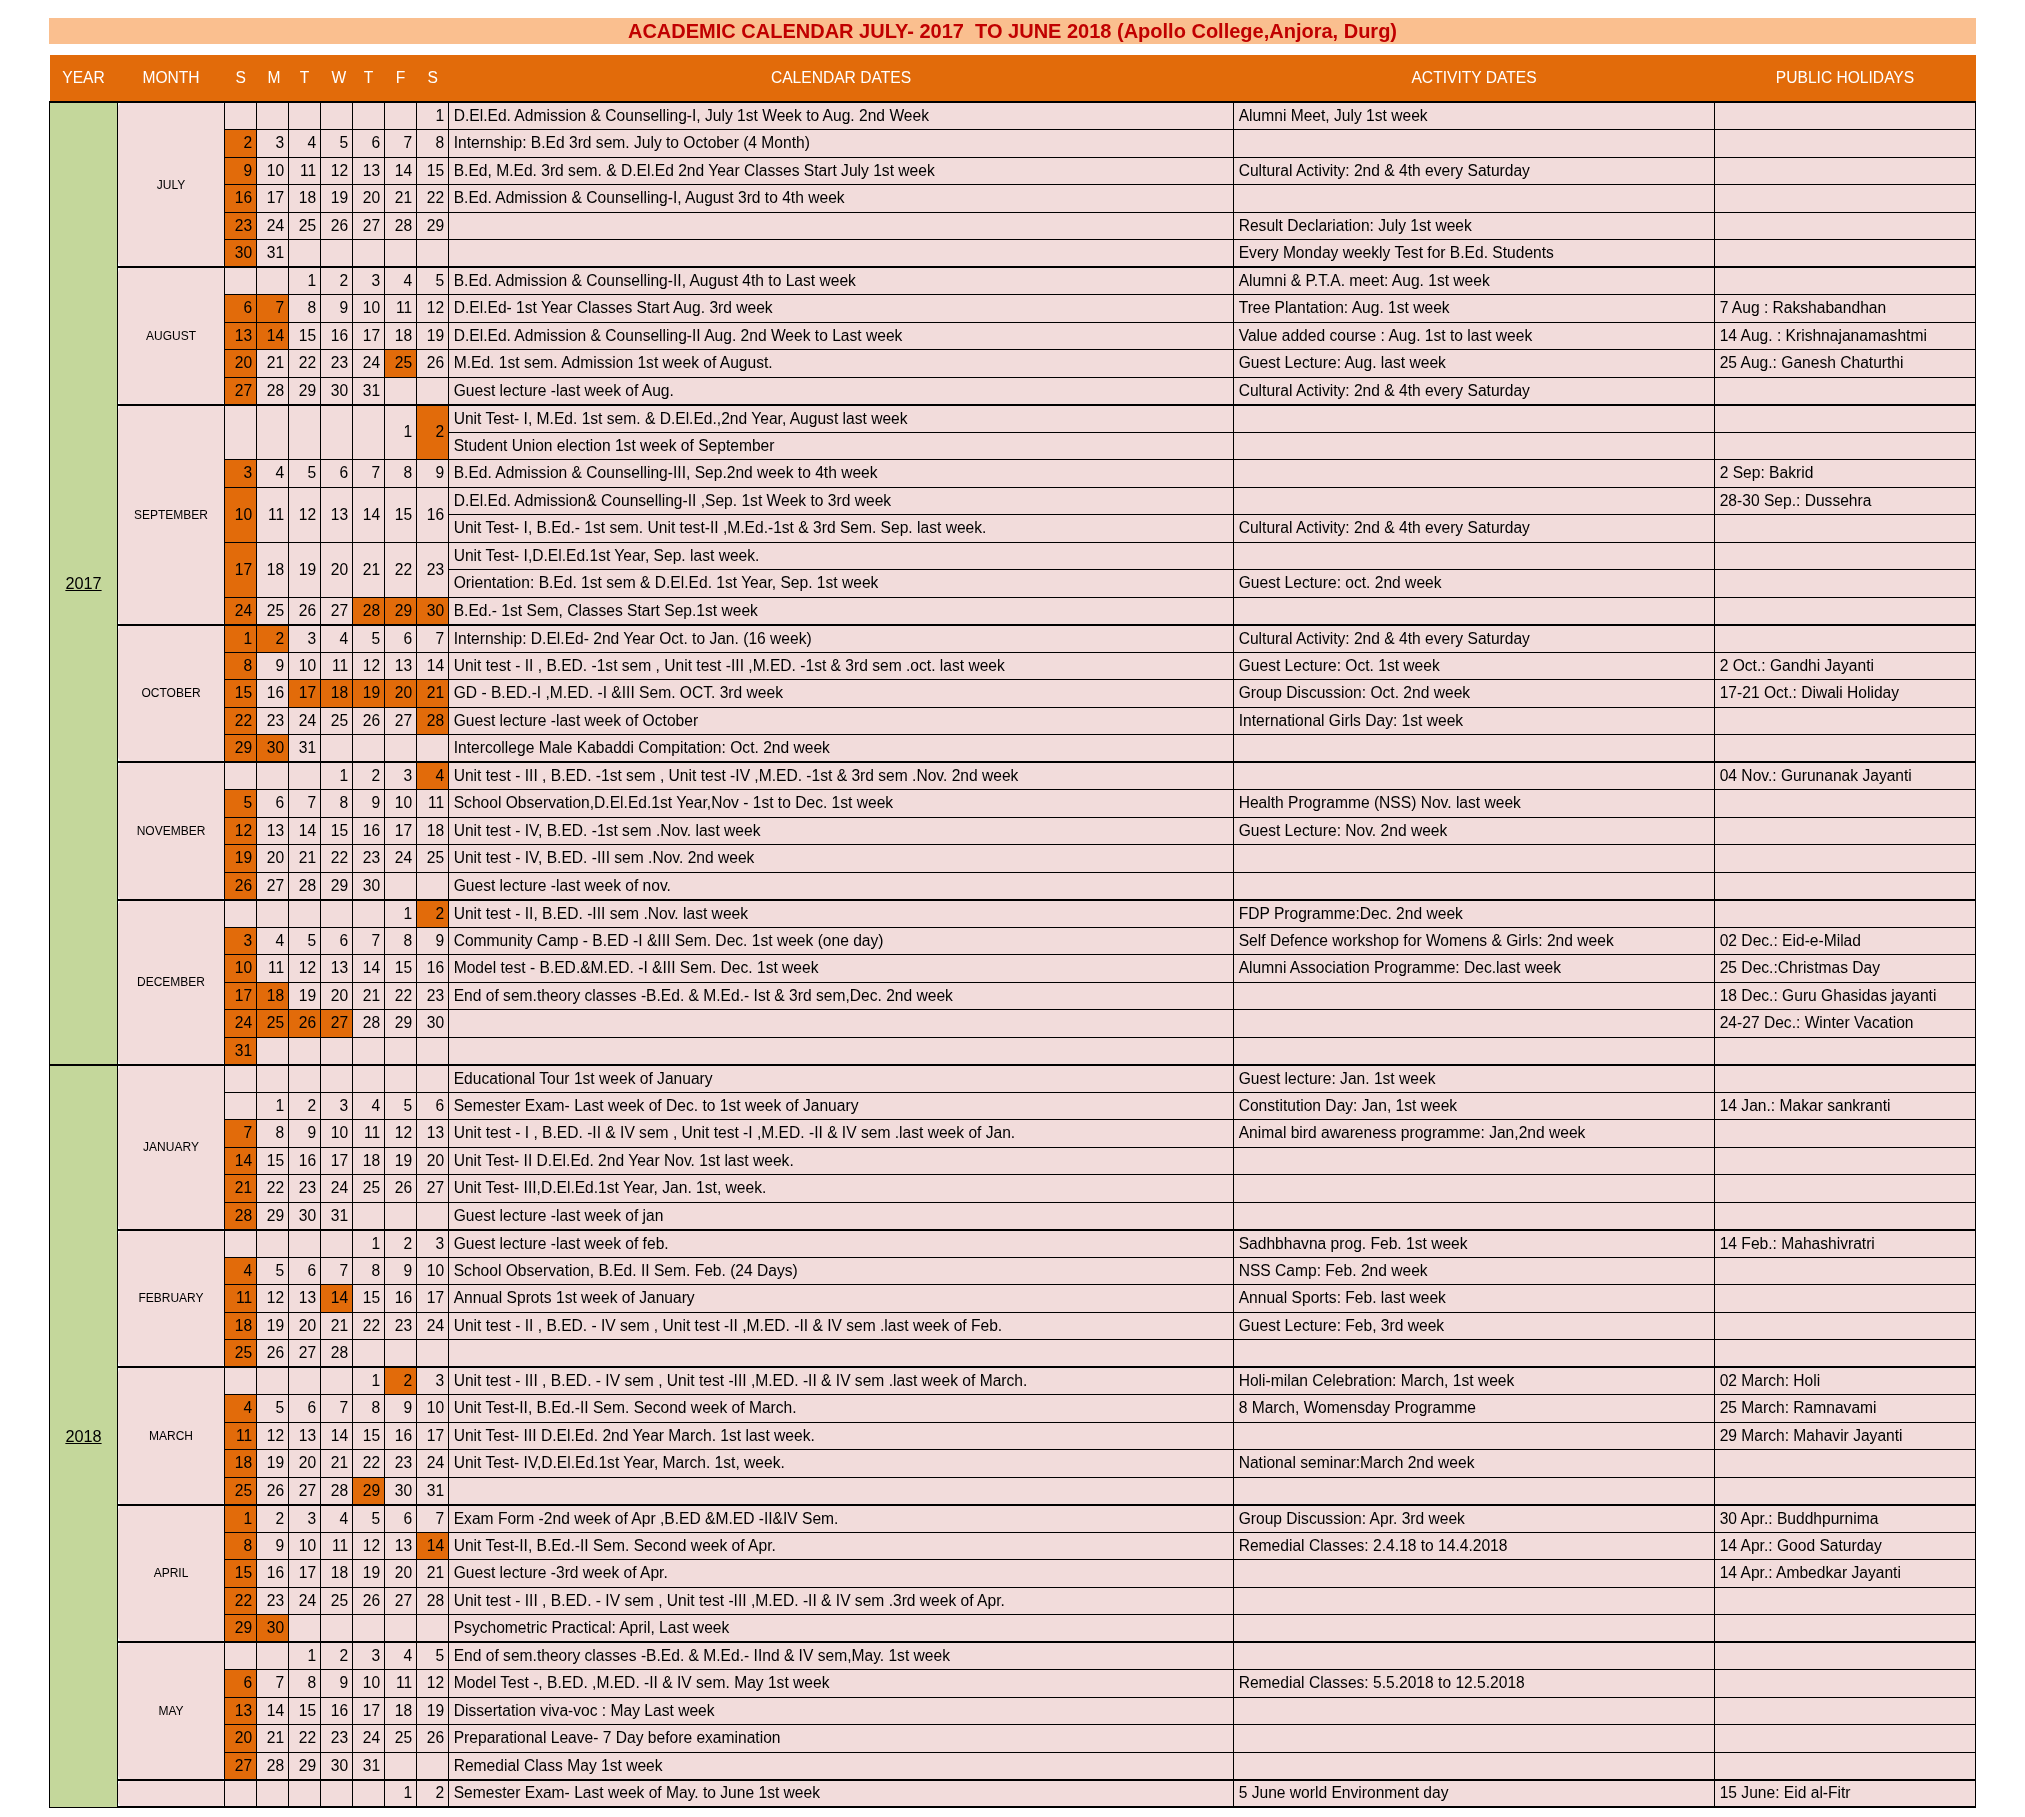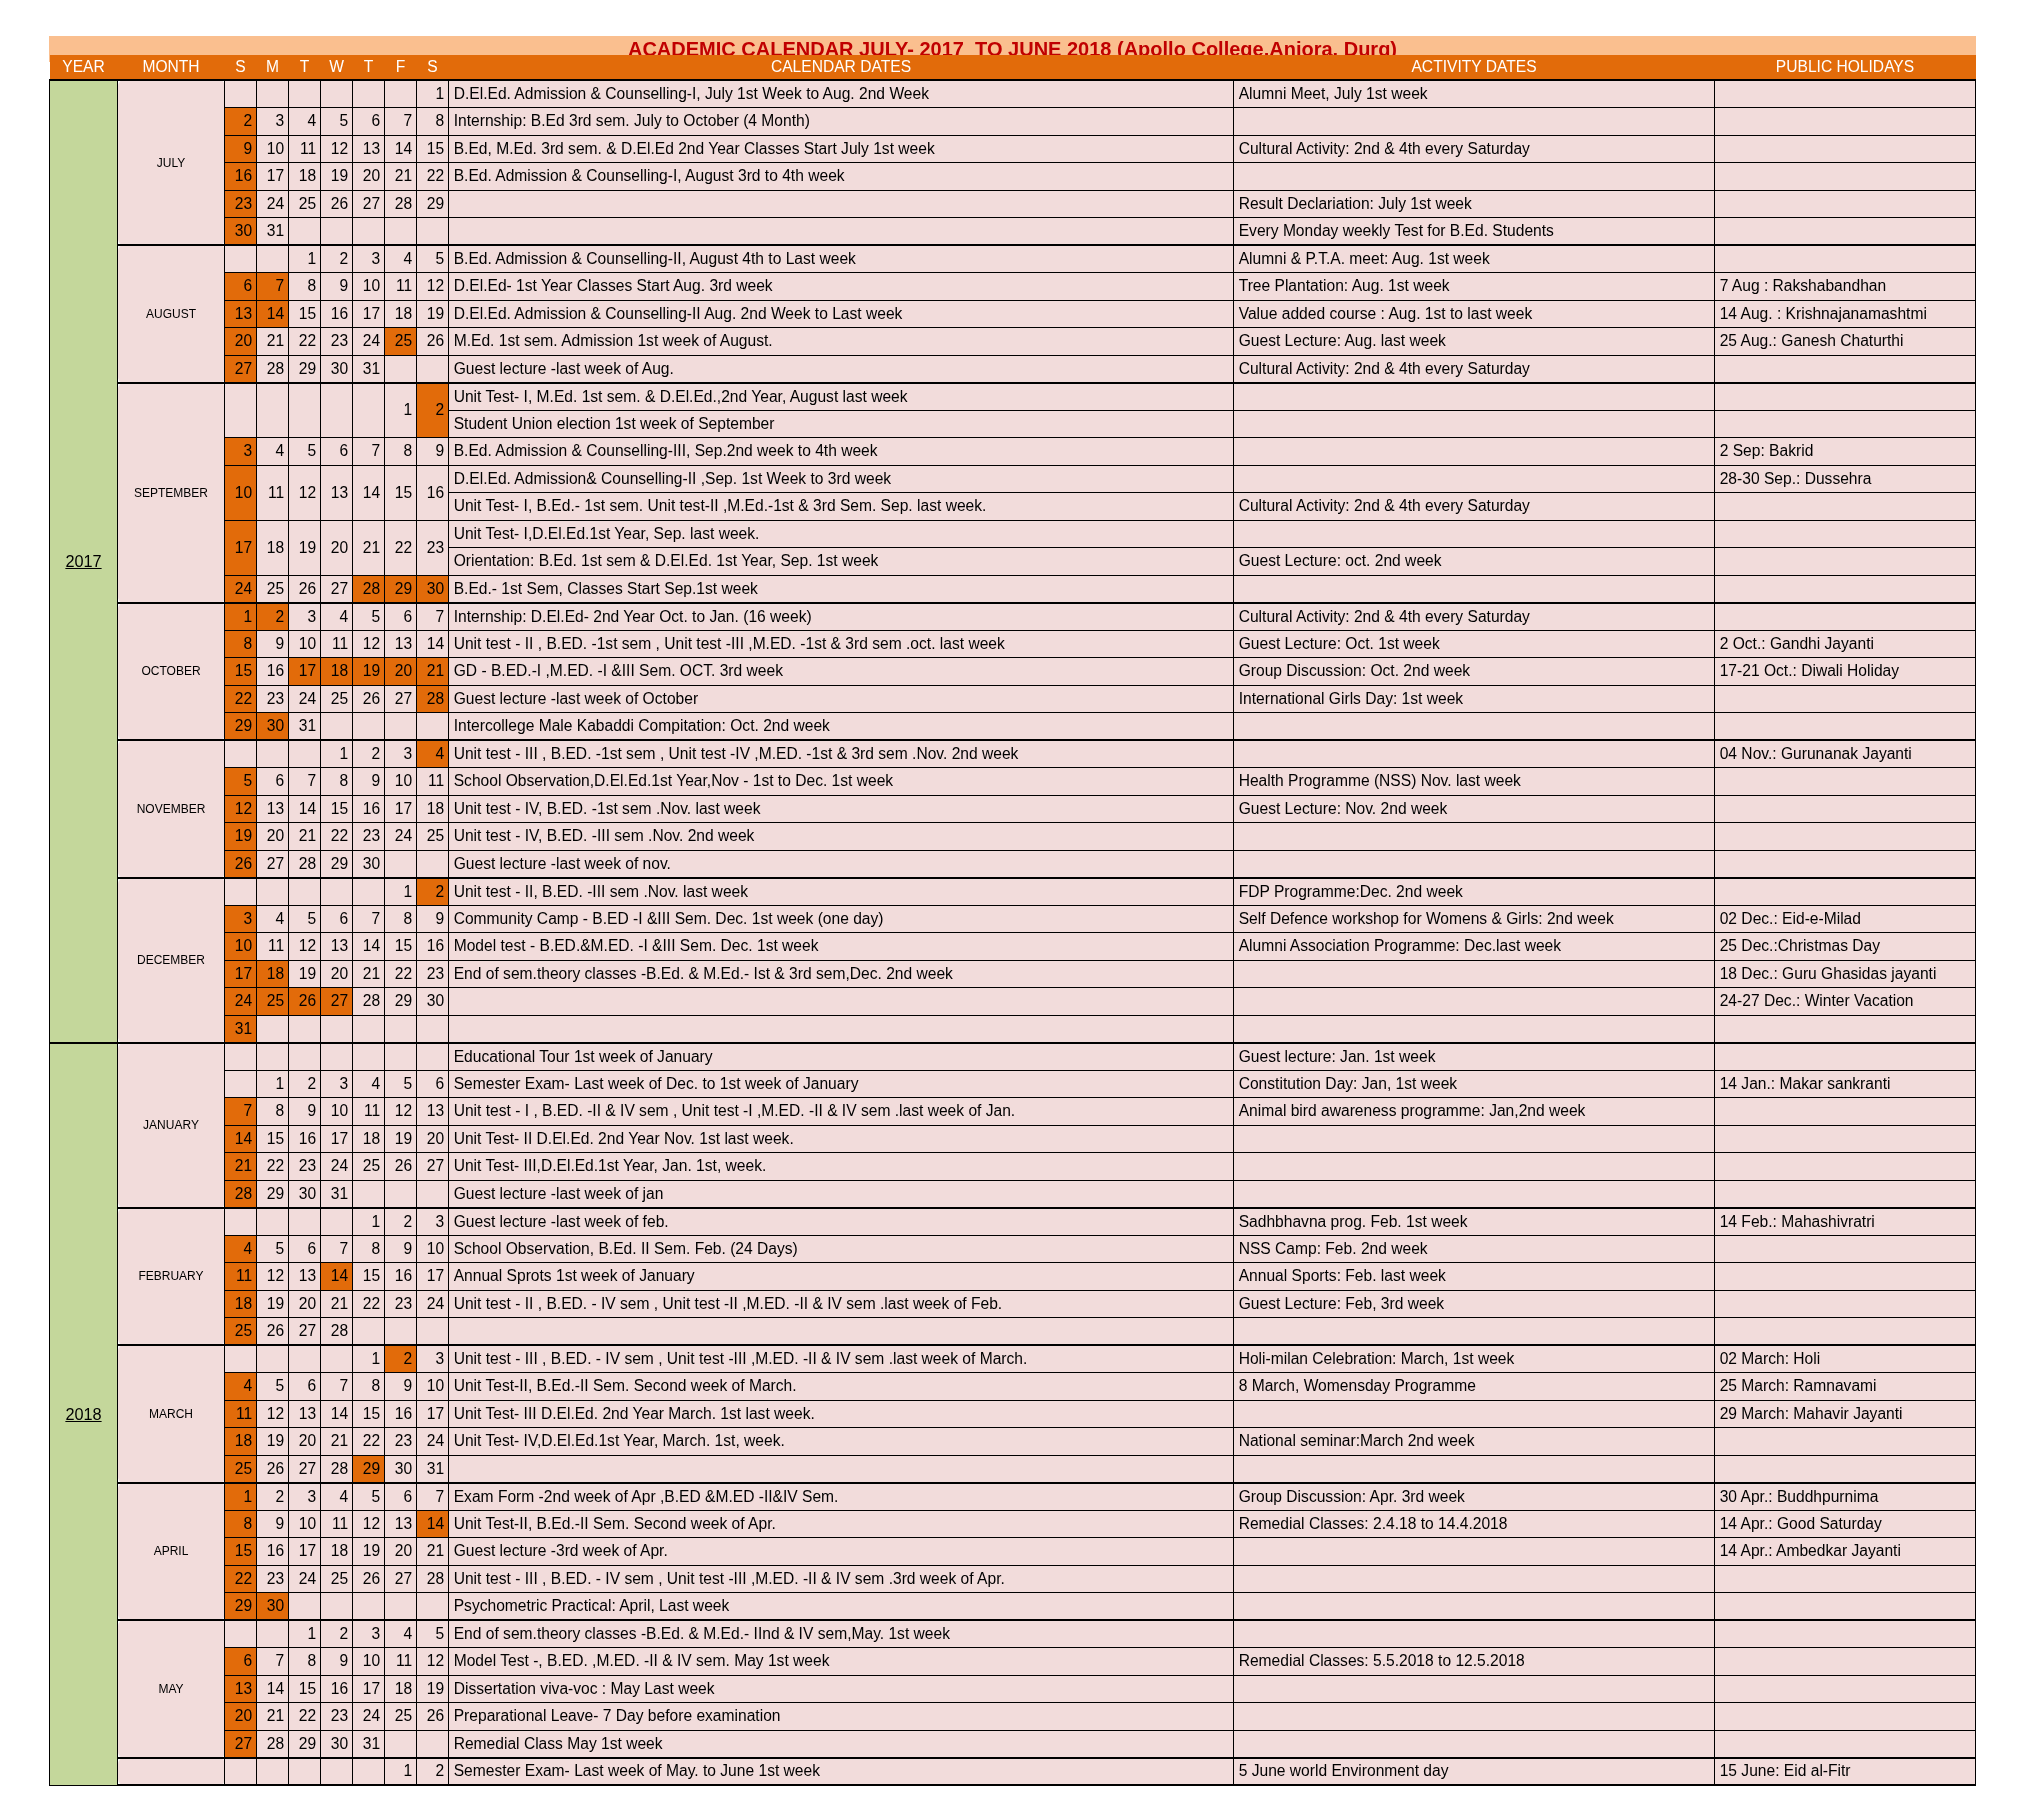--- a/index.html
+++ b/index.html
@@ -12,33 +12,33 @@
     --hl:#E26B0A;
     --grid:#000000;
     --page-bg:#FFFFFF;
   }
   html,body{margin:0;padding:0;}
   body{
     width:2025px;height:1817px;background:var(--page-bg);
     font-family:"Liberation Sans", sans-serif;position:relative;overflow:hidden;
   }
   .title-bar{
-    position:absolute;left:49px;top:36px;width:1927px;height:26px;
+    position:absolute;left:49px;top:18px;width:1927px;height:26px;
     background:var(--title-bg);color:var(--title-fg);
     font-size:20px;font-weight:bold;
     display:flex;align-items:center;justify-content:center;white-space:pre;
   }
   table.cal{
     position:absolute;left:49px;top:55px;
     border-collapse:collapse;table-layout:fixed;width:1927px;
   }
   thead th{
     background:var(--header-bg);color:var(--header-fg);
     height:24px;font-size:15.6px;font-weight:normal;
-    text-align:center;border:none;padding:0;overflow:hidden;white-space:nowrap;
+    text-align:center;border:none;padding:11px;overflow:hidden;white-space:nowrap;
   }
   tbody tr{height:27.5px;}
   tbody td{
     border:1.6px solid var(--grid);
     background:var(--body-bg);
     font-size:15.6px;color:#000;padding:0;overflow:hidden;white-space:nowrap;
     vertical-align:middle;
   }
   tbody tr.month-start td{border-top:2.7px solid var(--grid);}
   tbody tr:last-child td{border-bottom:2.7px solid var(--grid);}

